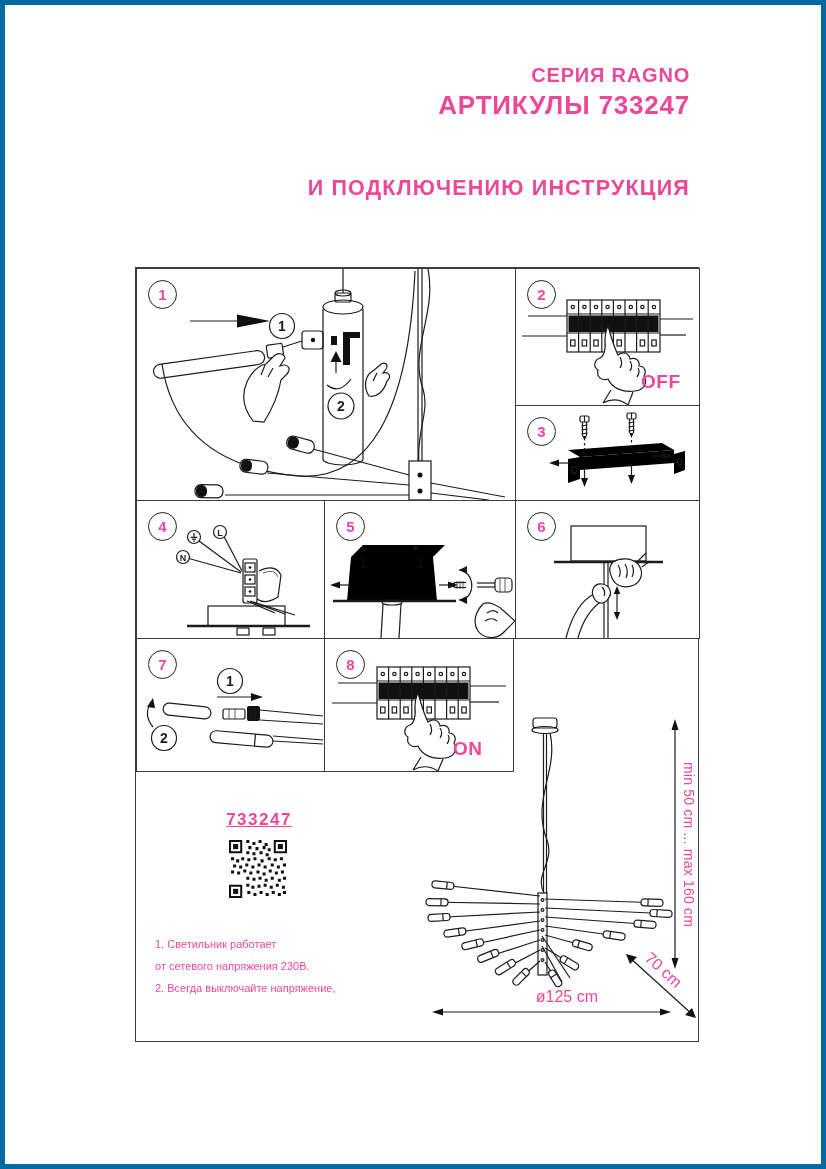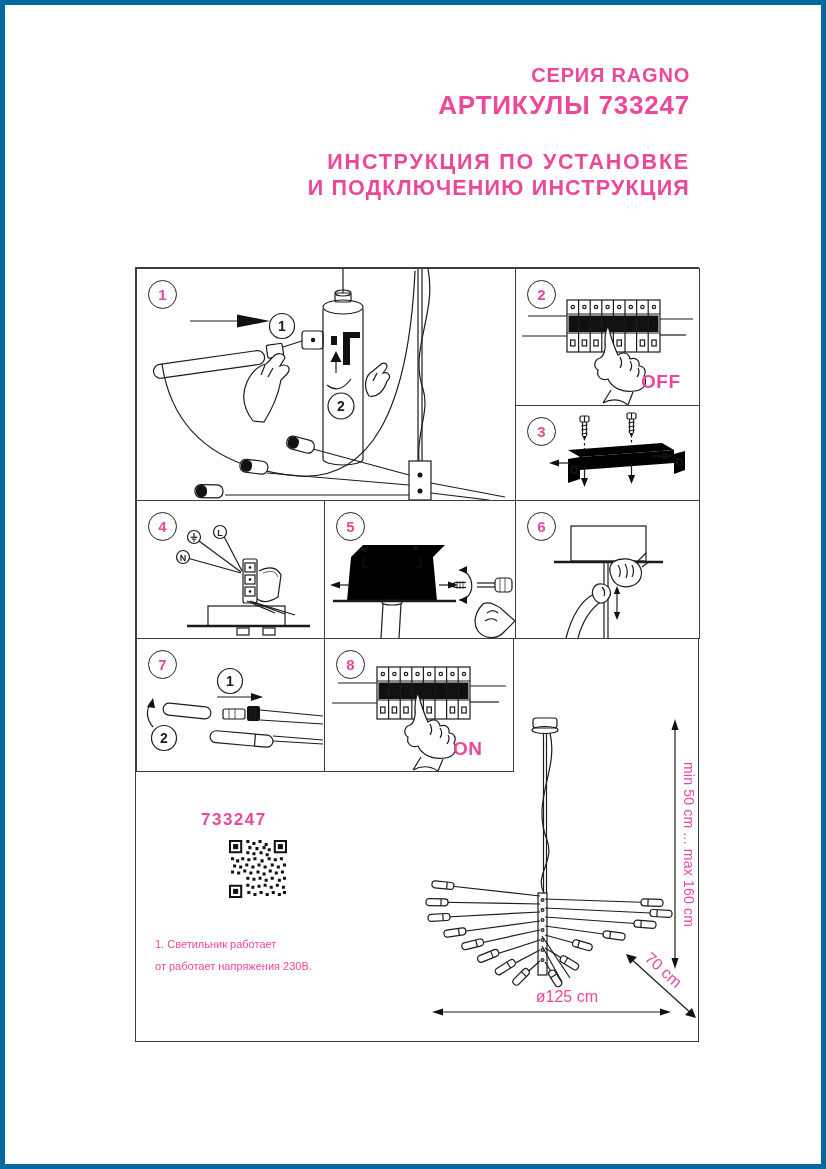--- a/index.html
+++ b/index.html
@@ -26,37 +26,36 @@
   .lineart{position:absolute;left:0;top:0;}
   .lineart path,.lineart line,.lineart rect,.lineart circle,.lineart ellipse,.lineart polyline
       {stroke:#1c1c1c;stroke-width:1.2;fill:none;}
   .lineart .fil{fill:#111;stroke:none;}
   .lineart .wht{fill:#fff;}
   .lineart .thin{stroke-width:0.7;}
   .lineart .thick{stroke-width:2.6;}
   .stepnum{font:700 14px "Liberation Sans",sans-serif;fill:#1c1c1c;stroke:none !important;text-anchor:middle;}
   .tlabel{font:700 9px "Liberation Sans",sans-serif;fill:#1c1c1c;stroke:none !important;text-anchor:middle;}
   .switch-label{position:absolute;font-size:19px;font-weight:700;letter-spacing:0.5px;text-align:right;}
-  .art-num{position:absolute;left:196px;top:805px;width:116px;
-           font-size:17px;font-weight:700;letter-spacing:1.5px;}
+  .art-num{position:absolute;left:196px;top:805px;width:116px;text-align:center;
+           font-size:17px;font-weight:700;letter-spacing:1.5px;text-decoration:underline;}
   .qr{position:absolute;left:224px;top:835px;}
   .notes{position:absolute;left:150px;top:928px;font-size:11px;line-height:22px;white-space:nowrap;}
   .dim{position:absolute;font-size:15.5px;white-space:nowrap;}
   .dim-h{left:493px;top:983px;width:100px;text-align:right;font-size:16px;}
   .dim-v{left:692px;top:757px;font-size:14px;transform:rotate(90deg);transform-origin:left top;letter-spacing:0.2px;}
   .dim-d{left:648px;top:944px;font-size:16px;transform:rotate(42deg);transform-origin:left top;}
 </style>
 </head>
 <body>
 
 <div class="sheet">
 
   <div class="hdr hdr1">СЕРИЯ RAGNO</div>
   <div class="hdr hdr2">АРТИКУЛЫ 733247</div>
-  <div class="hdr hdr3">ИНСТРУКЦИЯ ПО УСТАНОВКЕ</div>
   <div class="hdr hdr4">И ПОДКЛЮЧЕНИЮ ИНСТРУКЦИЯ</div>
 
   <div class="grid">
 
     <div class="panel p1">
       <div class="badge">1</div>
       <svg class="lineart" width="378" height="231" viewBox="0 0 378 231">
         <path d="M25,95 Q40,195 160,207 Q268,215 278,2"></path>
         <line x1="53" y1="52" x2="103" y2="52"></line>
         <polygon class="fil" points="100,45.5 133,52 100,58.5"></polygon>
@@ -398,21 +397,22 @@
       <path d="M44,0h13v13h-13z M46,2v9h9v-9z" fill-rule="evenodd"></path>
       <rect x="48" y="4" width="5" height="5"></rect>
       <path d="M0,44h13v13h-13z M2,46v9h9v-9z" fill-rule="evenodd"></path>
       <rect x="4" y="48" width="5" height="5"></rect>
       <path d="M17 0h3v3h-3z M23 2h3v3h-3z M29 0h3v3h-3z M35 3h3v3h-3z M19 6h3v3h-3z M26 7h3v3h-3z M33 6h3v3h-3z M38 8h3v3h-3z M17 11h3v3h-3z M23 12h3v3h-3z M30 11h3v3h-3z M36 13h3v3h-3z M2 17h3v3h-3z M7 19h3v3h-3z M12 17h3v3h-3z M18 18h3v3h-3z M24 17h3v3h-3z M31 19h3v3h-3z M38 17h3v3h-3z M44 18h3v3h-3z M50 17h3v3h-3z M4 24h3v3h-3z M10 25h3v3h-3z M16 23h3v3h-3z M22 25h3v3h-3z M28 23h3v3h-3z M34 25h3v3h-3z M41 23h3v3h-3z M47 25h3v3h-3z M53 23h3v3h-3z M2 30h3v3h-3z M8 31h3v3h-3z M14 29h3v3h-3z M20 31h3v3h-3z M27 30h3v3h-3z M33 32h3v3h-3z M39 29h3v3h-3z M45 31h3v3h-3z M51 30h3v3h-3z M17 36h3v3h-3z M23 37h3v3h-3z M29 36h3v3h-3z M35 38h3v3h-3z M41 36h3v3h-3z M48 38h3v3h-3z M53 36h3v3h-3z M17 43h3v3h-3z M22 45h3v3h-3z M28 44h3v3h-3z M34 43h3v3h-3z M40 45h3v3h-3z M46 43h3v3h-3z M52 45h3v3h-3z M18 50h3v3h-3z M24 52h3v3h-3z M30 50h3v3h-3z M36 52h3v3h-3z M42 50h3v3h-3z M48 52h3v3h-3z M53 50h3v3h-3z"></path>
     </g>
   </svg>
 
   <div class="notes">
     <div>1. Светильник работает</div>
-    <div>от работает напряжения 230В.</div>
+    <div>от сетевого напряжения 230В.</div>
+    <div>2. Всегда выключайте напряжение,</div>
   </div>
 
   <svg class="lineart" style="left:415px;top:685px;" width="279" height="350" viewBox="0 0 279 350">
     <rect x="113" y="28" width="24" height="10" rx="3"></rect>
     <ellipse cx="125" cy="40" rx="13" ry="3.5"></ellipse>
     <line x1="123.5" y1="43" x2="123.5" y2="203"></line>
     <line x1="126.5" y1="43" x2="126.5" y2="203"></line>
     <path d="M130,43 C139,80 111,110 127,150 C135,172 114,185 124,203"></path>
     <rect x="118" y="203" width="9" height="82"></rect>
     <g>

